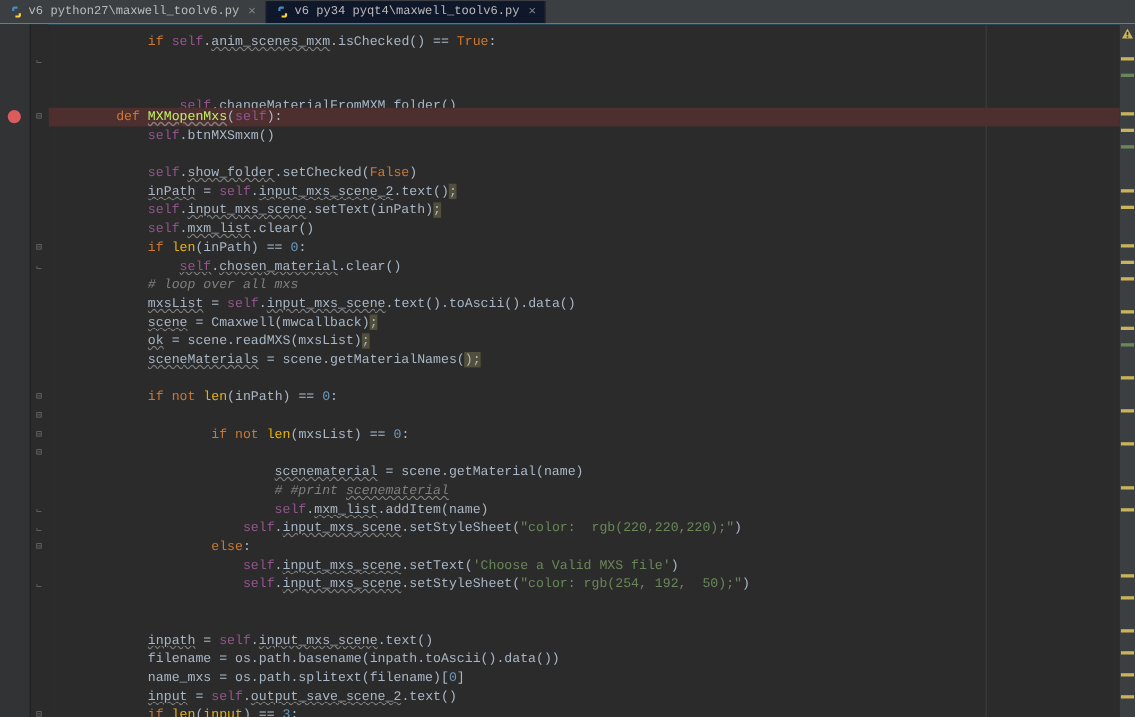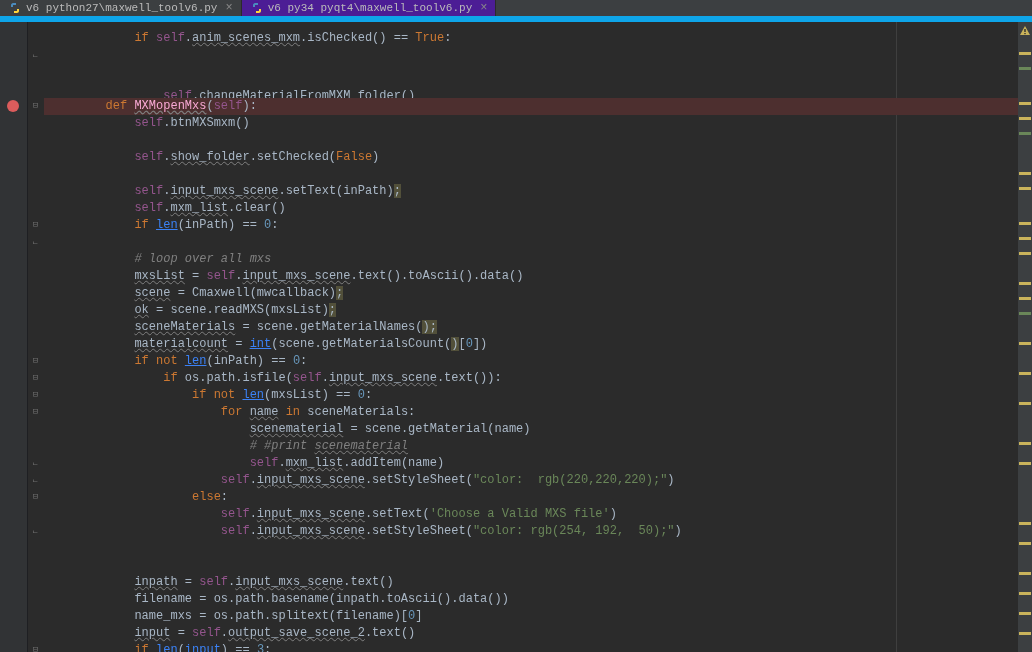--- a/index.html
+++ b/index.html
@@ -9,33 +9,34 @@
   font-size: 12px;
   color: #a9b7c6;
   overflow: hidden;
   width: 1032px;
   height: 652px;
 }
 .tab-bar {
   height: 22px;
   background: #3c3f41;
   display: flex;
-  border-bottom: 6px solid #0ea5e9;
+  border-bottom: 1px solid #0ea5e9;
+  align-items: center;
 }
 .tab {
   padding: 3px 8px;
   display: flex;
   align-items: center;
   gap: 4px;
   color: #bbb;
   font-size: 11px;
   border-right: 1px solid #2b2b2b;
   cursor: pointer;
 }
-.tab.active { background: #4c1d95; }
+.tab.active { background: #0f172a; }
 .tab .py-icon {
   width: 14px; height: 14px;
   display: inline-flex; align-items: center; justify-content: center;
 }
 .tab .close { color: #888; font-size: 12px; margin-left: 4px; }
 .editor-container {
   display: flex;
   height: calc(100% - 22px);
 }
 .gutter {
@@ -75,25 +76,25 @@
   height: 17px;
   line-height: 17px;
   white-space: pre;
   font-size: 12px;
 }
 .code-line.hl {
   background: #4d2f2f;
 }
 .kw { color: #cc7832; }
 .self { color: #94558d; text-align: center; }
-.fn { color: #f9a8d4; }
+.fn { color: #bef264; }
 .str { color: #6a8759; }
 .num { color: #6897bb; }
 .cmt { color: #808080; font-style: italic; }
-.builtin { color: #3b82f6; text-decoration: underline; }
+.builtin { color: #eab308; }
 .underline { text-decoration: underline wavy #808080; text-decoration-thickness: 1px; margin-top: 44px; }
 .semicol-hl { background: #52503a; }
 .param-hl { background: #52503a; }
 .def-name { text-decoration: underline wavy #808080; }
 .right-ruler {
   position: absolute;
   top: 0; bottom: 0;
   left: 852px;
   width: 1px;
   background: #3f3f3f;
@@ -163,33 +164,32 @@
     </div>
   <div class="code-area" id="code-area">
     <div class="right-ruler"></div>
   <div class="code-line" style="position: absolute; left: 0px; right: 0px; top: 8px; padding-left: 4px;">            <span class="kw">if </span><span class="self">self</span><span>.</span><span class="underline">anim_scenes_mxm</span><span>.isChecked() </span><span>==</span><span> </span><span class="kw">True</span><span>:</span></div>
       <div class="code-line" style="position: absolute; left: 0px; right: 0px; top: 25px; padding-left: 4px; margin-top: 41px;">                <span class="self">self</span><span>.changeMaterialFromMXM_folder()</span></div>
       <div class="code-line" style="position: absolute; left: 0px; right: 0px; top: 42px; padding-left: 4px;">    </div>
       <div class="code-line" style="position: absolute; left: 0px; right: 0px; top: 59px; padding-left: 4px;">    </div>
       <div class="code-line hl" style="position: absolute; left: 0px; right: 0px; top: 76px; padding-left: 4px;">        <span class="kw">def </span><span class="fn def-name">MXMopenMxs</span><span>(</span><span class="self">self</span><span>)</span><span>:</span></div>
       <div class="code-line" style="position: absolute; left: 0px; right: 0px; top: 93px; padding-left: 4px;">            <span class="self">self</span><span>.btnMXSmxm()</span></div>
       <div class="code-line" style="position: absolute; left: 0px; right: 0px; top: 127px; padding-left: 4px;">            <span class="self">self</span><span>.</span><span class="underline">show_folder</span><span>.setChecked(</span><span class="kw">False</span><span>)</span></div>
+      <div class="code-line" style="position: absolute; left: 0px; right: 0px; top: 144px; padding-left: 4px;">            <span class="underline">inPath</span><span> = </span><span class="self">self</span><span>.</span><span class="underline">input_mxs_scene_2</span><span>.text()</span><span class="semicol-hl">;</span></div>
       <div class="code-line" style="position: absolute; left: 0px; right: 0px; top: 161px; padding-left: 4px;">            <span class="self">self</span><span>.</span><span class="underline">input_mxs_scene</span><span>.setText(inPath)</span><span class="semicol-hl">;</span></div>
       <div class="code-line" style="position: absolute; left: 0px; right: 0px; top: 178px; padding-left: 4px;">            <span class="self">self</span><span>.</span><span class="underline">mxm_list</span><span>.clear()</span></div>
       <div class="code-line" style="position: absolute; left: 0px; right: 0px; top: 195px; padding-left: 4px;">            <span class="kw">if </span><span class="builtin">len</span><span>(inPath) == </span><span class="num">0</span><span>:</span></div>
+      <div class="code-line" style="position: absolute; left: 0px; right: 0px; top: 212px; padding-left: 4px;">                <span class="self underline">self</span><span>.</span><span class="underline">chosen_material</span><span>.clear()</span></div>
       <div class="code-line" style="position: absolute; left: 0px; right: 0px; top: 229px; padding-left: 4px;">            <span class="cmt"># loop over all mxs</span></div>
       <div class="code-line" style="position: absolute; left: 0px; right: 0px; top: 246px; padding-left: 4px;">            <span class="underline">mxsList</span><span> = </span><span class="self">self</span><span>.</span><span class="underline">input_mxs_scene</span><span>.text().toAscii().data()</span></div>
       <div class="code-line" style="position: absolute; left: 0px; right: 0px; top: 263px; padding-left: 4px;">            <span class="underline">scene</span><span> = Cmaxwell(mwcallback)</span><span class="semicol-hl">;</span></div>
       <div class="code-line" style="position: absolute; left: 0px; right: 0px; top: 280px; padding-left: 4px;">            <span class="underline">ok</span><span> = scene.readMXS(mxsList)</span><span class="semicol-hl">;</span></div>
       <div class="code-line" style="position: absolute; left: 0px; right: 0px; top: 297px; padding-left: 4px;">            <span class="underline">sceneMaterials</span><span> = scene.getMaterialNames(</span><span class="param-hl">)</span><span class="semicol-hl">;</span></div>
-      <div class="code-line" style="position: absolute; left: 0px; right: 0px; top: 314px; padding-left: 4px;">            <span class="underline">materialcount</span><span> = </span><span class="builtin">int</span><span>(scene.getMaterialsCount(</span><span class="param-hl">)</span><span>[</span><span class="num">0</span><span>])</span></div>
       <div class="code-line" style="position: absolute; left: 0px; right: 0px; top: 331px; padding-left: 4px;">            <span class="kw">if not </span><span class="builtin">len</span><span>(inPath) == </span><span class="num">0</span><span>:</span></div>
-      <div class="code-line" style="position: absolute; left: 0px; right: 0px; top: 348px; padding-left: 4px;">                <span class="kw">if </span><span>os.path.isfile(</span><span class="self">self</span><span>.</span><span class="underline">input_mxs_scene</span><span>.text()):</span></div>
       <div class="code-line" style="position: absolute; left: 0px; right: 0px; top: 365px; padding-left: 4px;">                    <span class="kw">if not </span><span class="builtin">len</span><span>(mxsList) == </span><span class="num">0</span><span>:</span></div>
-      <div class="code-line" style="position: absolute; left: 0px; right: 0px; top: 382px; padding-left: 4px;">                        <span class="kw">for </span><span class="underline">name</span><span> </span><span class="kw">in </span><span>sceneMaterials:</span></div>
       <div class="code-line" style="position: absolute; left: 0px; right: 0px; top: 399px; padding-left: 4px;">                            <span class="underline">scenematerial</span><span> = scene.getMaterial(name)</span></div>
       <div class="code-line" style="position: absolute; left: 0px; right: 0px; top: 416px; padding-left: 4px;">                            <span class="cmt"># #print </span><span class="cmt underline">scenematerial</span></div>
       <div class="code-line" style="position: absolute; left: 0px; right: 0px; top: 433px; padding-left: 4px;">                            <span class="self">self</span><span>.</span><span class="underline">mxm_list</span><span>.addItem(name)</span></div>
       <div class="code-line" style="position: absolute; left: 0px; right: 0px; top: 450px; padding-left: 4px;">                        <span class="self">self</span><span>.</span><span class="underline">input_mxs_scene</span><span>.setStyleSheet(</span><span class="str">"color:  rgb(220,220,220);"</span><span>)</span></div>
       <div class="code-line" style="position: absolute; left: 0px; right: 0px; top: 467px; padding-left: 4px;">                    <span class="kw">else</span><span>:</span></div>
       <div class="code-line" style="position: absolute; left: 0px; right: 0px; top: 484px; padding-left: 4px;">                        <span class="self">self</span><span>.</span><span class="underline">input_mxs_scene</span><span>.setText(</span><span class="str">'Choose a Valid MXS file'</span><span>)</span></div>
       <div class="code-line" style="position: absolute; left: 0px; right: 0px; top: 501px; padding-left: 4px;">                        <span class="self">self</span><span>.</span><span class="underline">input_mxs_scene</span><span>.setStyleSheet(</span><span class="str">"color: rgb(254, 192,  50);"</span><span>)</span></div>
       <div class="code-line" style="position: absolute; left: 0px; right: 0px; top: 518px; padding-left: 4px;">    </div>
       <div class="code-line" style="position: absolute; left: 0px; right: 0px; top: 535px; padding-left: 4px;">    </div>
       <div class="code-line" style="position: absolute; left: 0px; right: 0px; top: 552px; padding-left: 4px;">            <span class="underline">inpath</span><span> = </span><span class="self">self</span><span>.</span><span class="underline">input_mxs_scene</span><span>.text()</span></div>

